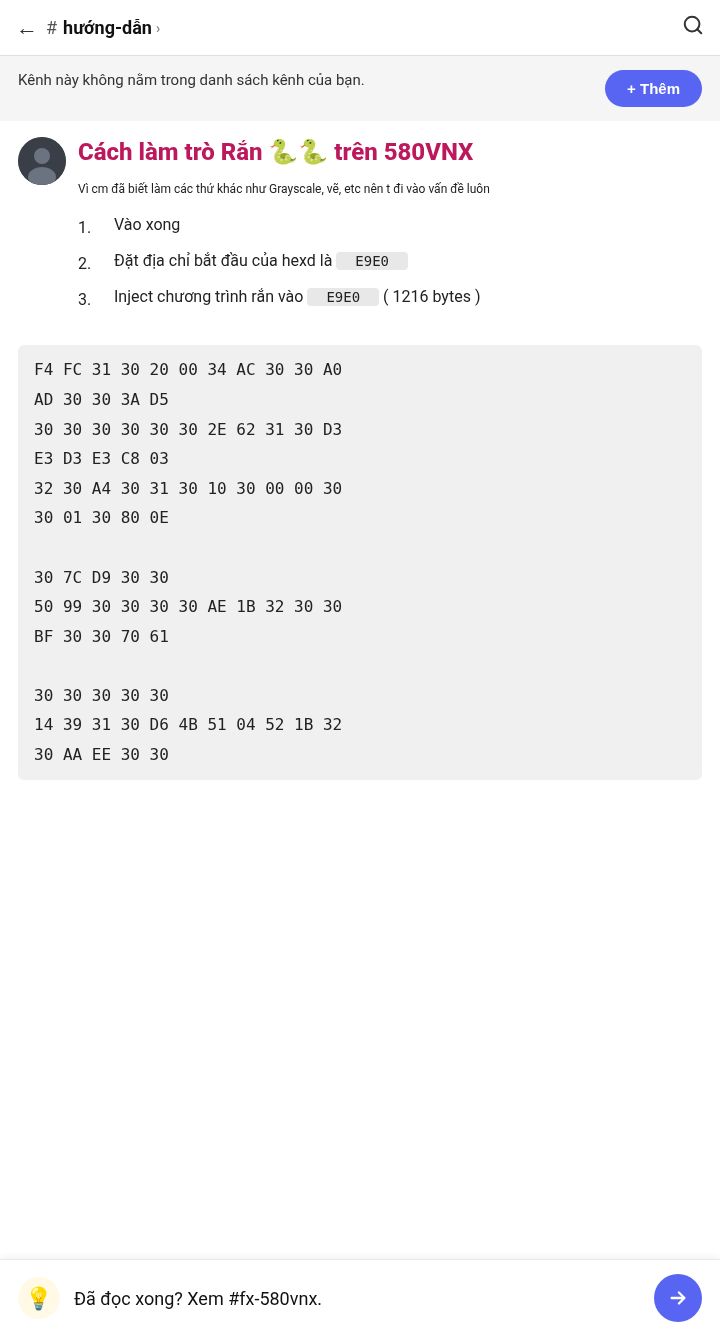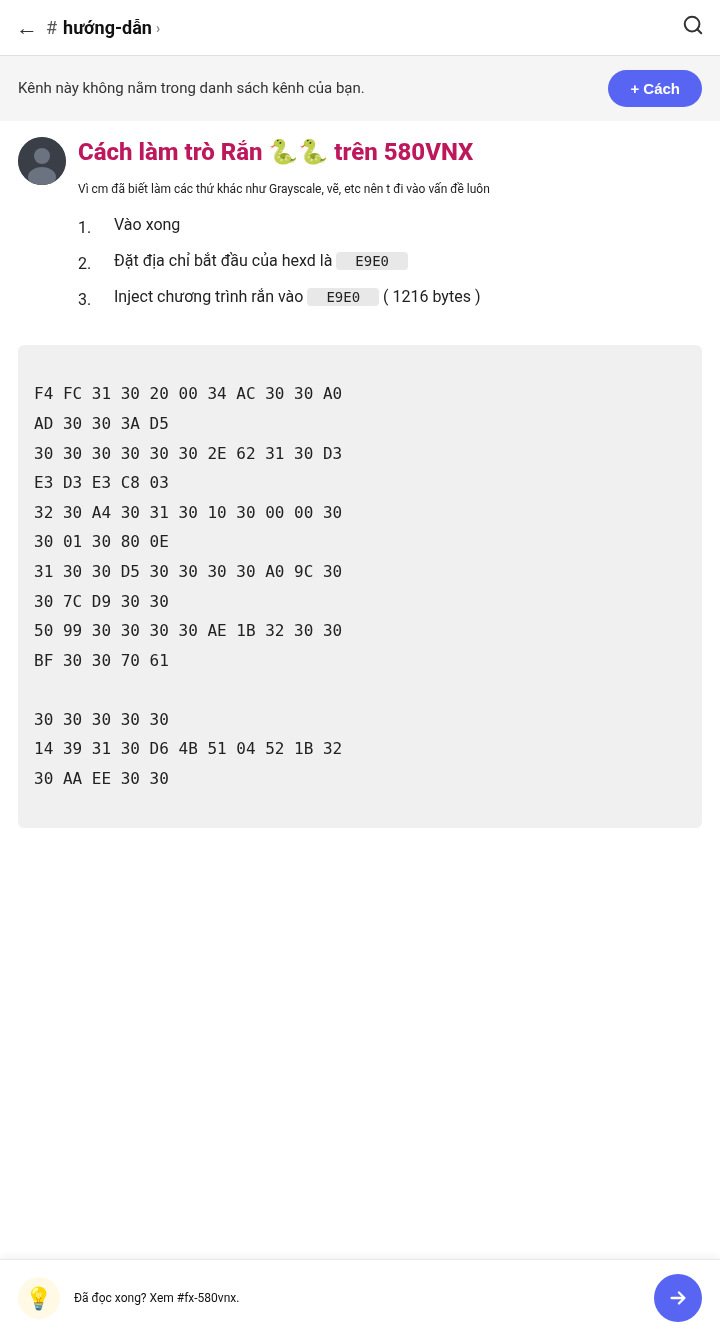--- a/index.html
+++ b/index.html
@@ -49,21 +49,21 @@
     .top-nav .search-icon {
       font-size: 20px;
       color: #333;
       cursor: pointer;
       margin-left: auto;
     }
 
     
     .banner {
       display: flex;
-      align-items: center;
+      align-items: flex-start;
       justify-content: space-between;
       background: #f5f5f5;
       padding: 14px 18px;
       gap: 16px;
     }
     .banner-text {
       font-size: 15px;
       color: #333;
       line-height: 1.45;
       flex: 1;
@@ -160,21 +160,21 @@
       font-family: monospace;
       font-size: 14px;
       color: #222;
     }
 
     
     .hex-block {
       background: #f0f0f0;
       margin: 16px 18px;
       border-radius: 6px;
-      padding: 34px 16px;
+      padding: 10px 16px;
       font-family: monospace;
       font-size: 16px;
       color: #222;
       line-height: 1.85;
       word-break: break-all;
     }
 
     
     .bottom-bar {
       position: fixed;
@@ -196,21 +196,21 @@
       border-radius: 50%;
       background: #fff9e6;
       display: flex;
       align-items: center;
       justify-content: center;
       font-size: 22px;
       flex-shrink: 0;
     }
     .bottom-text {
       flex: 1;
-      font-size: 12px;
+      font-size: 18px;
       color: #111;
     }
     .btn-arrow {
       width: 48px;
       height: 48px;
       border-radius: 50%;
       background: #5865f2;
       border: none;
       cursor: pointer;
       display: flex;
@@ -237,21 +237,21 @@
   <span class="search-icon">
     <svg width="22" height="22" viewBox="0 0 24 24" fill="none" stroke="#333" stroke-width="2.2" stroke-linecap="round" stroke-linejoin="round">
       <circle cx="11" cy="11" r="8"></circle>
       <line x1="21" y1="21" x2="16.65" y2="16.65"></line>
     </svg>
   </span>
 </nav>
 
 <div class="banner">
   <span class="banner-text">Kênh này không nằm trong danh sách kênh của bạn.</span>
-  <button class="btn-add">+ Cách</button>
+  <button class="btn-add">+ Thêm</button>
 </div>
 
 <div class="content">
   <div class="message-block">
     <div class="avatar">
 
       <svg width="48" height="48" viewBox="0 0 48 48">
         <circle cx="24" cy="24" r="24" fill="#3a3f47"></circle>
         <circle cx="24" cy="19" r="8" fill="#6b7280"></circle>
         <ellipse cx="24" cy="40" rx="14" ry="10" fill="#6b7280"></ellipse>
@@ -279,21 +279,21 @@
     </div>
   </div>
 
   <div class="hex-block">
     <span>F4 FC 31 30 20 00 34 AC 30 30 A0</span><br>
     <span>AD 30 30 3A D5</span><br>
     <span>30 30 30 30 30 30 2E 62 31 30 D3</span><br>
     <span>E3 D3 E3 C8 03</span><br>
     <span>32 30 A4 30 31 30 10 30 00 00 30</span><br>
     <span>30 01 30 80 0E</span><br>
-    <span>31 30 30 D5 30 30 30 30 A0 9C 30</span><br>
+    <br>
     <span>30 7C D9 30 30</span><br>
     <span>50 99 30 30 30 30 AE 1B 32 30 30</span><br>
     <span>BF 30 30 70 61</span><br>
     <br>
     <span>30 30 30 30 30</span><br>
     <span>14 39 31 30 D6 4B 51 04 52 1B 32</span><br>
     <span>30 AA EE 30 30</span>
   </div>
 </div>
 

